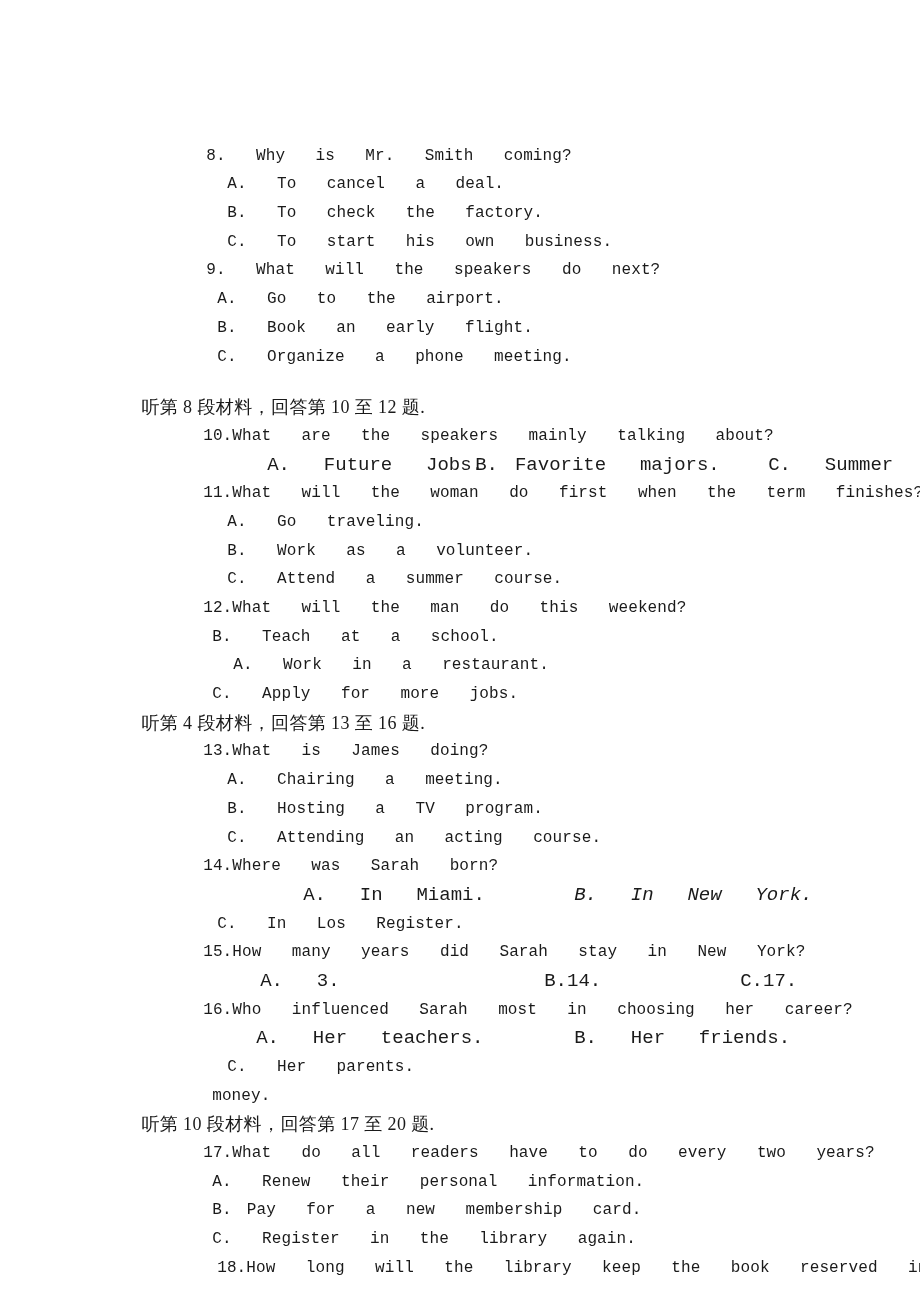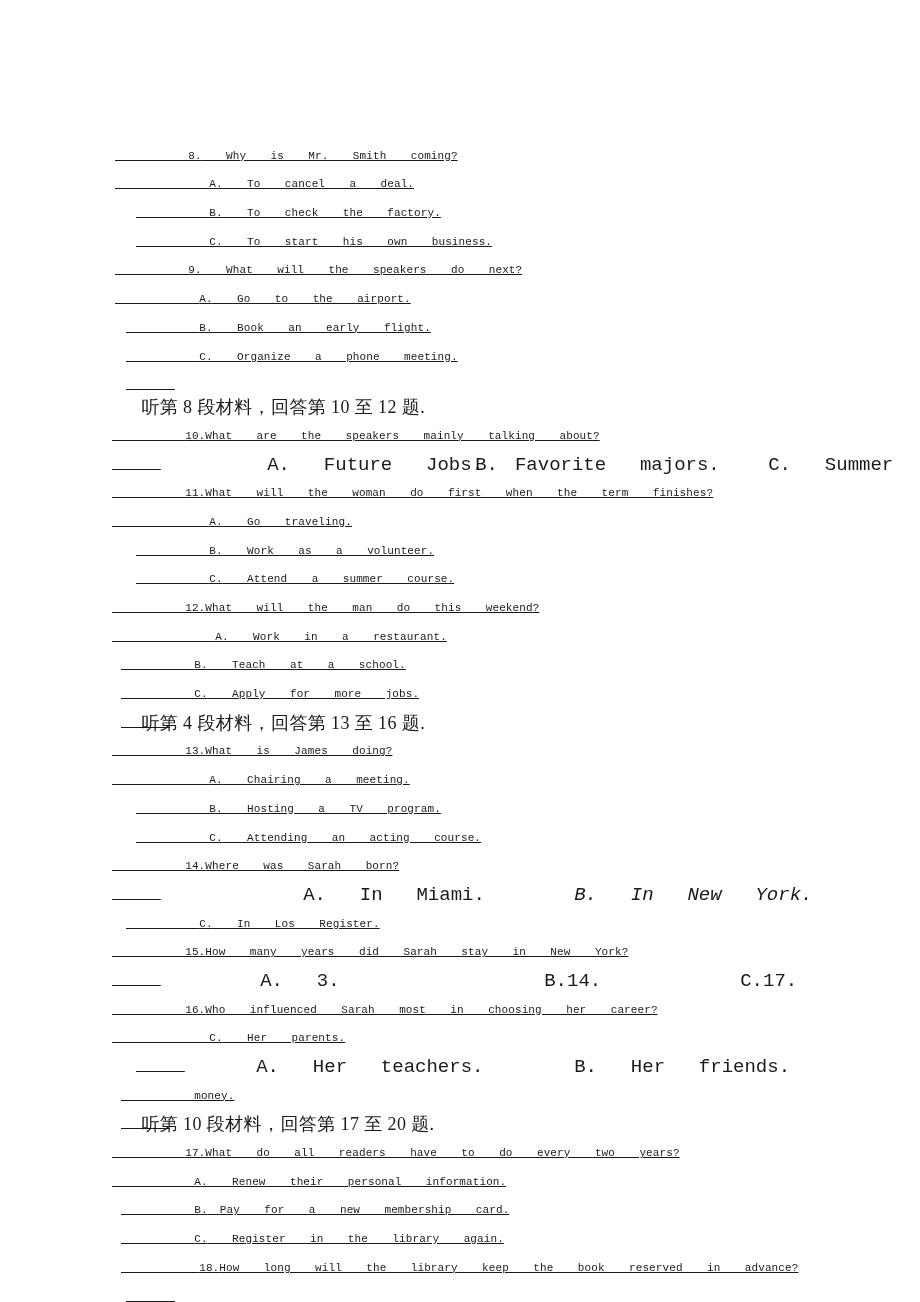--- a/index.html
+++ b/index.html
@@ -39,24 +39,23 @@
     position: relative;
     height: 28.7px;
     line-height: 28.7px;
     white-space: pre;
     font-size: 15.5px;
   }
 
   
   .en {
     font-family: "Liberation Mono", "DejaVu Sans Mono", monospace;
-    font-size: 11px;
+    font-size: 16px;
     letter-spacing: 0.1px;
     word-spacing: 5.5px;
-    text-decoration: underline;
   }
 
   
   .cn {
     font-family: Liberation Serif, serif;
     font-size: 18px;
     letter-spacing: 0.4px;
     word-spacing: 0px;
   }
 
@@ -142,27 +141,27 @@
     <div class="line en i5">
       <span>B.</span><span>  </span><span>Work  as  a  volunteer.</span>
     </div>
     <div class="line en i5">
       <span>C.</span><span>  </span><span>Attend  a  summer  course.</span>
     </div>
 
     <div class="line en i0">
       <span>12.</span><span>What  will  the  man  do  this  weekend?</span>
     </div>
+    <div class="line en i2">
+      <span>B.</span><span>  </span><span>Teach  at  a  school.</span>
+    </div>
     <div class="line en i6">
       <span>A.</span><span>  </span><span>Work  in  a  restaurant.</span>
     </div>
     <div class="line en i2">
-      <span>B.</span><span>  </span><span>Teach  at  a  school.</span>
-    </div>
-    <div class="line en i2">
       <span>C.</span><span>  </span><span>Apply  for  more  jobs.</span>
     </div>
 
     <div class="line cn i0">
       <span>听第 4 段材料，回答第 13 至 16 题.</span>
     </div>
 
     <div class="line en i0">
       <span>13.</span><span>What  is  James  doing?</span>
     </div>
@@ -202,31 +201,31 @@
         <span>B.</span><span>14.</span>
       </span>
       <span class="col" style="left:493px;">
         <span>C.</span><span>17.</span>
       </span>
     </div>
 
     <div class="line en i0">
       <span>16.</span><span>Who  influenced  Sarah  most  in  choosing  her  career?</span>
     </div>
-    <div class="line en i5">
-      <span>C.</span><span>  </span><span>Her  parents.</span>
-    </div>
     <div class="line cols" style="height:28.7px;">
       <span class="col" style="left:9px;">
         <span>A.</span><span>  </span><span>Her  teachers.</span>
       </span>
       <span class="col" style="left:327px;">
         <span>B.</span><span>  </span><span>Her  friends.</span>
       </span>
     </div>
+    <div class="line en i5">
+      <span>C.</span><span>  </span><span>Her  parents.</span>
+    </div>
     <div class="line en i2">
       <span>money.</span>
     </div>
 
     <div class="line cn i0">
       <span>听第 10 段材料，回答第 17 至 20 题.</span>
     </div>
 
     <div class="line en i0">
       <span>17.</span><span>What  do  all  readers  have  to  do  every  two  years?</span>

